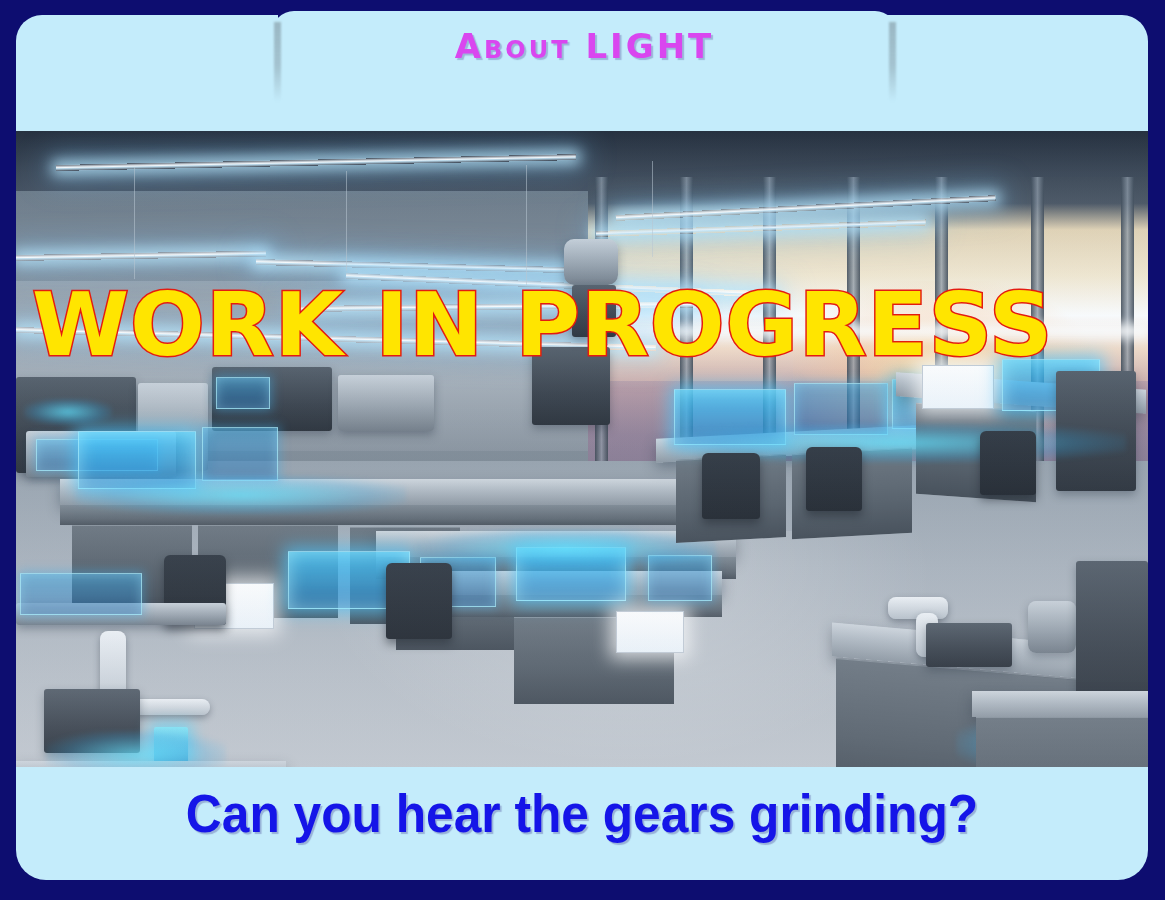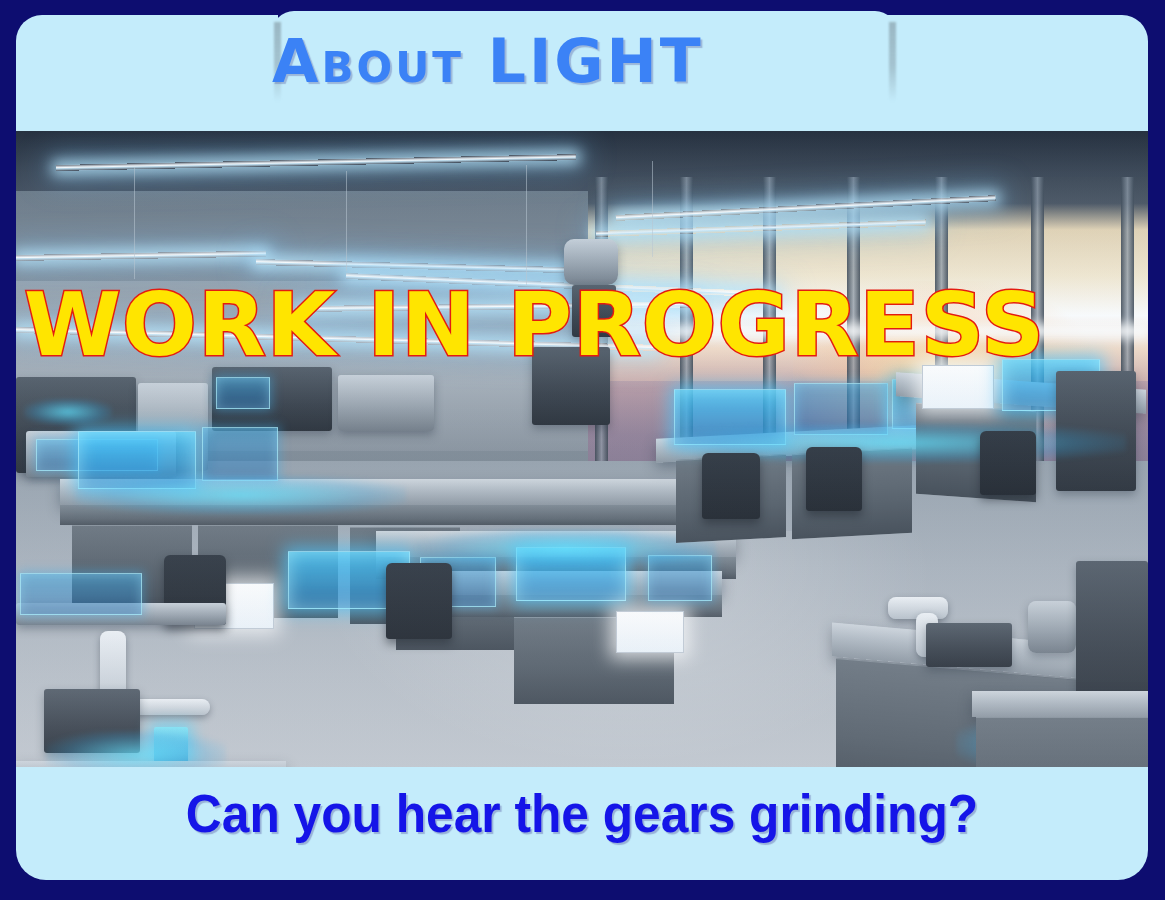--- a/index.html
+++ b/index.html
@@ -73,26 +73,27 @@
     filter: blur(1.2px);
   }
   .hdr-divider.left  { left: 274px; }
   .hdr-divider.right { left: 889px; }
 
   .title-text {
     position: absolute;
     left: 272px;
     top: 26px;
     width: 625px;
+    text-align: center;
     font-family: "DejaVu Sans", sans-serif;
-    font-size: 60px;
+    font-size: 34px;
     font-weight: 700;
     font-variant: small-caps;
     letter-spacing: 3px;
-    color: #3b82f6;
+    color: #d946ef;
     text-shadow: 2px 2px 1px rgba(60,60,140,0.30);
     white-space: nowrap;
   }
 
   .progress-text {
     position: absolute;
     left: 902px;
     top: 48px;
     width: 246px;
     text-align: center;
@@ -252,21 +253,21 @@
   }
   .photo-haze {
     position: absolute; inset: 0;
     background: linear-gradient(to bottom, rgba(120,170,210,0.10) 0%, rgba(160,190,215,0.05) 45%, rgba(190,200,215,0.12) 100%);
     pointer-events: none;
   }
 
   
   .wip {
     position: absolute;
-    left: 8px;
+    left: 16px;
     top: 150px;
     width: 1020px;
     text-align: center;
     font-family: "DejaVu Sans", sans-serif;
     font-size: 88px;
     font-weight: 700;
     letter-spacing: 1px;
     color: #ffe500;
     -webkit-text-stroke: 3px #e41b10;
     paint-order: stroke fill;

